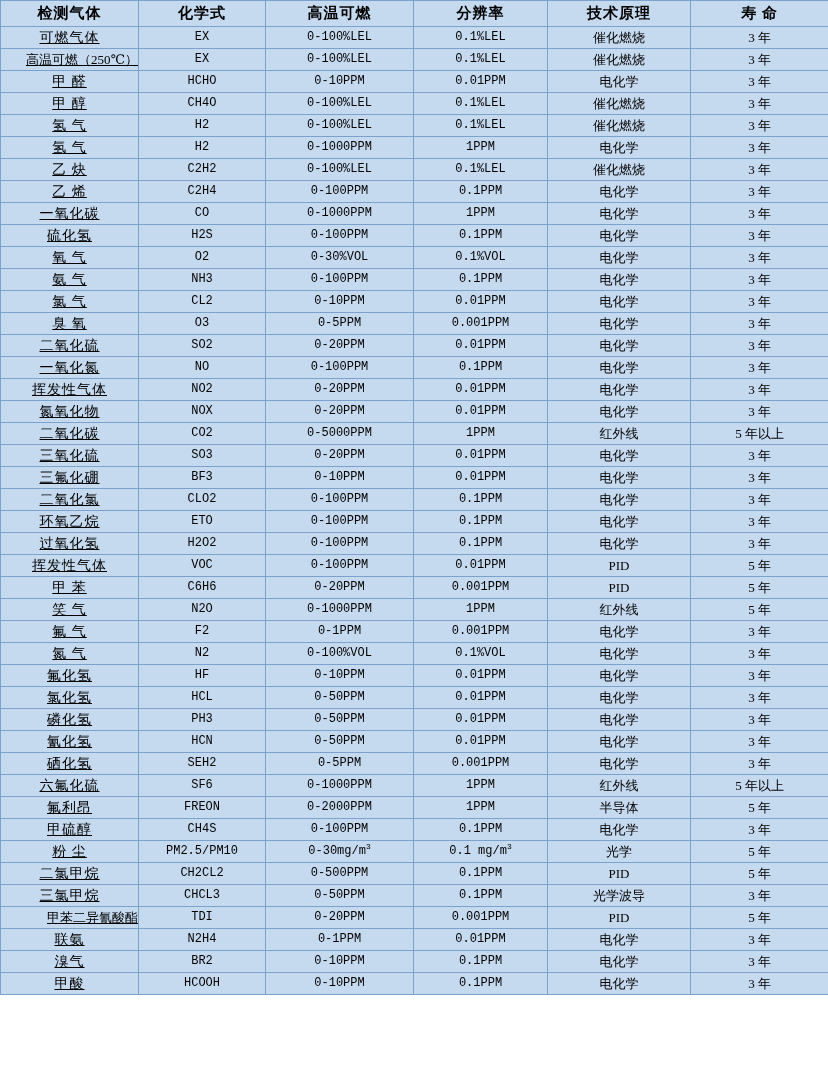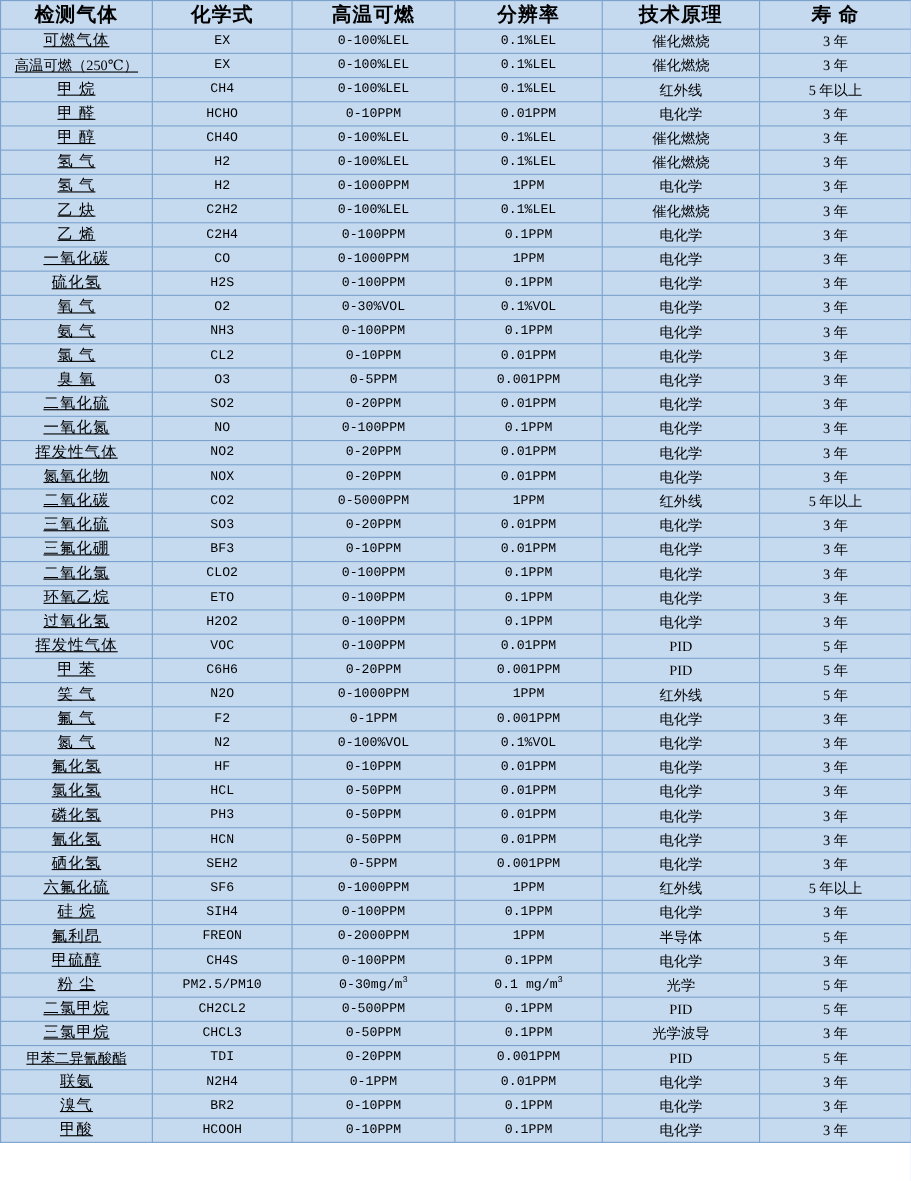--- a/index.html
+++ b/index.html
@@ -31,37 +31,38 @@
     vertical-align: middle;
     color: #000000;
     background: #c5d9ef;
     padding: 0;
     height: 21px;
     line-height: 21px;
     overflow: hidden;
     white-space: nowrap;
   }
   table.gas-table thead th {
-    font-size: 18px;
+    font-size: 15px;
     font-weight: bold;
     height: 25px;
     line-height: 25px;
     letter-spacing: 1px;
   }
   table.gas-table tbody td {
     font-size: 13px;
   }
   table.gas-table tbody td.name {
     font-size: 14px;
     letter-spacing: 1px;
     text-decoration: underline;
   }
   table.gas-table tbody td.name.narrow {
     font-size: 13px;
     letter-spacing: 0;
+    text-align: right;
   }
   table.gas-table tbody td.mono {
     font-family: "Liberation Mono", "DejaVu Sans Mono", monospace;
     font-size: 12px;
     letter-spacing: 0;
   }
   sup {
     font-size: 8px;
     vertical-align: super;
     line-height: 0;
@@ -100,28 +101,20 @@
       </tr>
       <tr>
         <td class="name narrow">高温可燃（250℃）</td>
         <td class="mono">EX</td>
         <td class="mono">0-100%LEL</td>
         <td class="mono">0.1%LEL</td>
         <td>催化燃烧</td>
         <td>3 年</td>
       </tr>
       <tr>
-        <td class="name">甲 烷</td>
-        <td class="mono">CH4</td>
-        <td class="mono">0-100%LEL</td>
-        <td class="mono">0.1%LEL</td>
-        <td>红外线</td>
-        <td>5 年以上</td>
-      </tr>
-      <tr>
         <td class="name">甲 醛</td>
         <td class="mono">HCHO</td>
         <td class="mono">0-10PPM</td>
         <td class="mono">0.01PPM</td>
         <td>电化学</td>
         <td>3 年</td>
       </tr>
       <tr>
         <td class="name">甲 醇</td>
         <td class="mono">CH4O</td>
@@ -372,28 +365,20 @@
       </tr>
       <tr>
         <td class="name">六氟化硫</td>
         <td class="mono">SF6</td>
         <td class="mono">0-1000PPM</td>
         <td class="mono">1PPM</td>
         <td>红外线</td>
         <td>5 年以上</td>
       </tr>
       <tr>
-        <td class="name">硅 烷</td>
-        <td class="mono">SIH4</td>
-        <td class="mono">0-100PPM</td>
-        <td class="mono">0.1PPM</td>
-        <td>电化学</td>
-        <td>3 年</td>
-      </tr>
-      <tr>
         <td class="name">氟利昂</td>
         <td class="mono">FREON</td>
         <td class="mono">0-2000PPM</td>
         <td class="mono">1PPM</td>
         <td>半导体</td>
         <td>5 年</td>
       </tr>
       <tr>
         <td class="name">甲硫醇</td>
         <td class="mono">CH4S</td>

